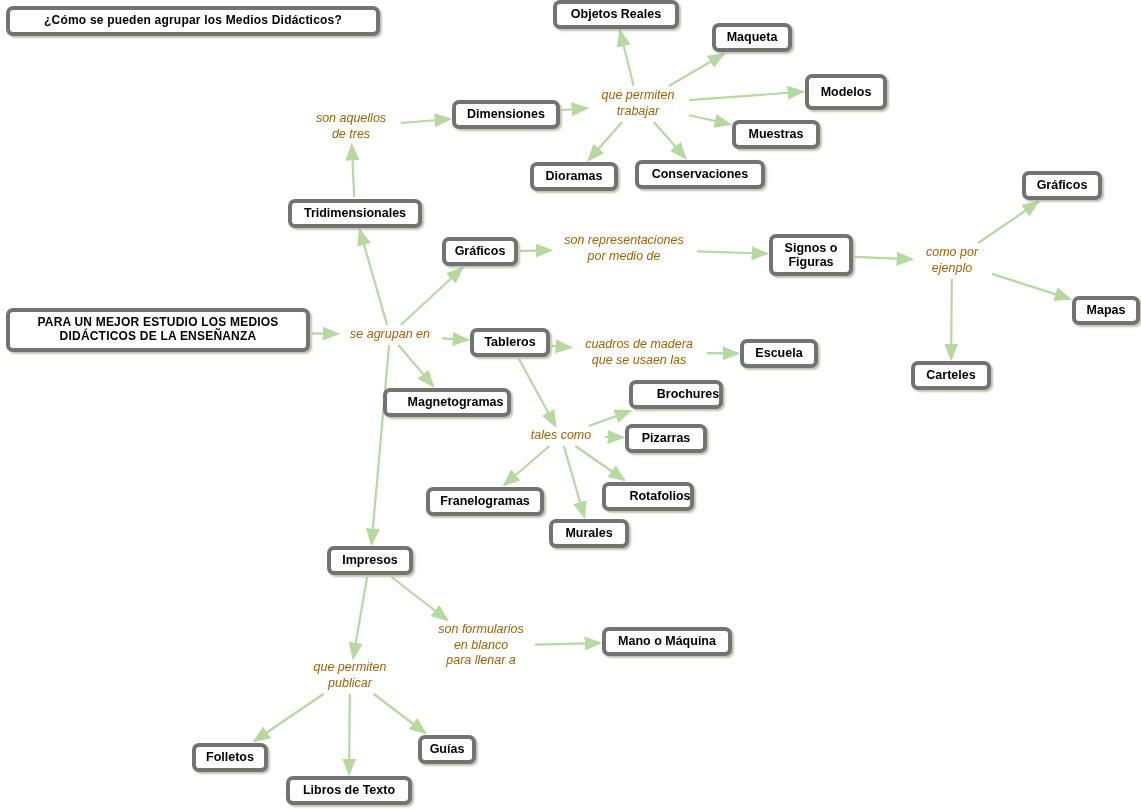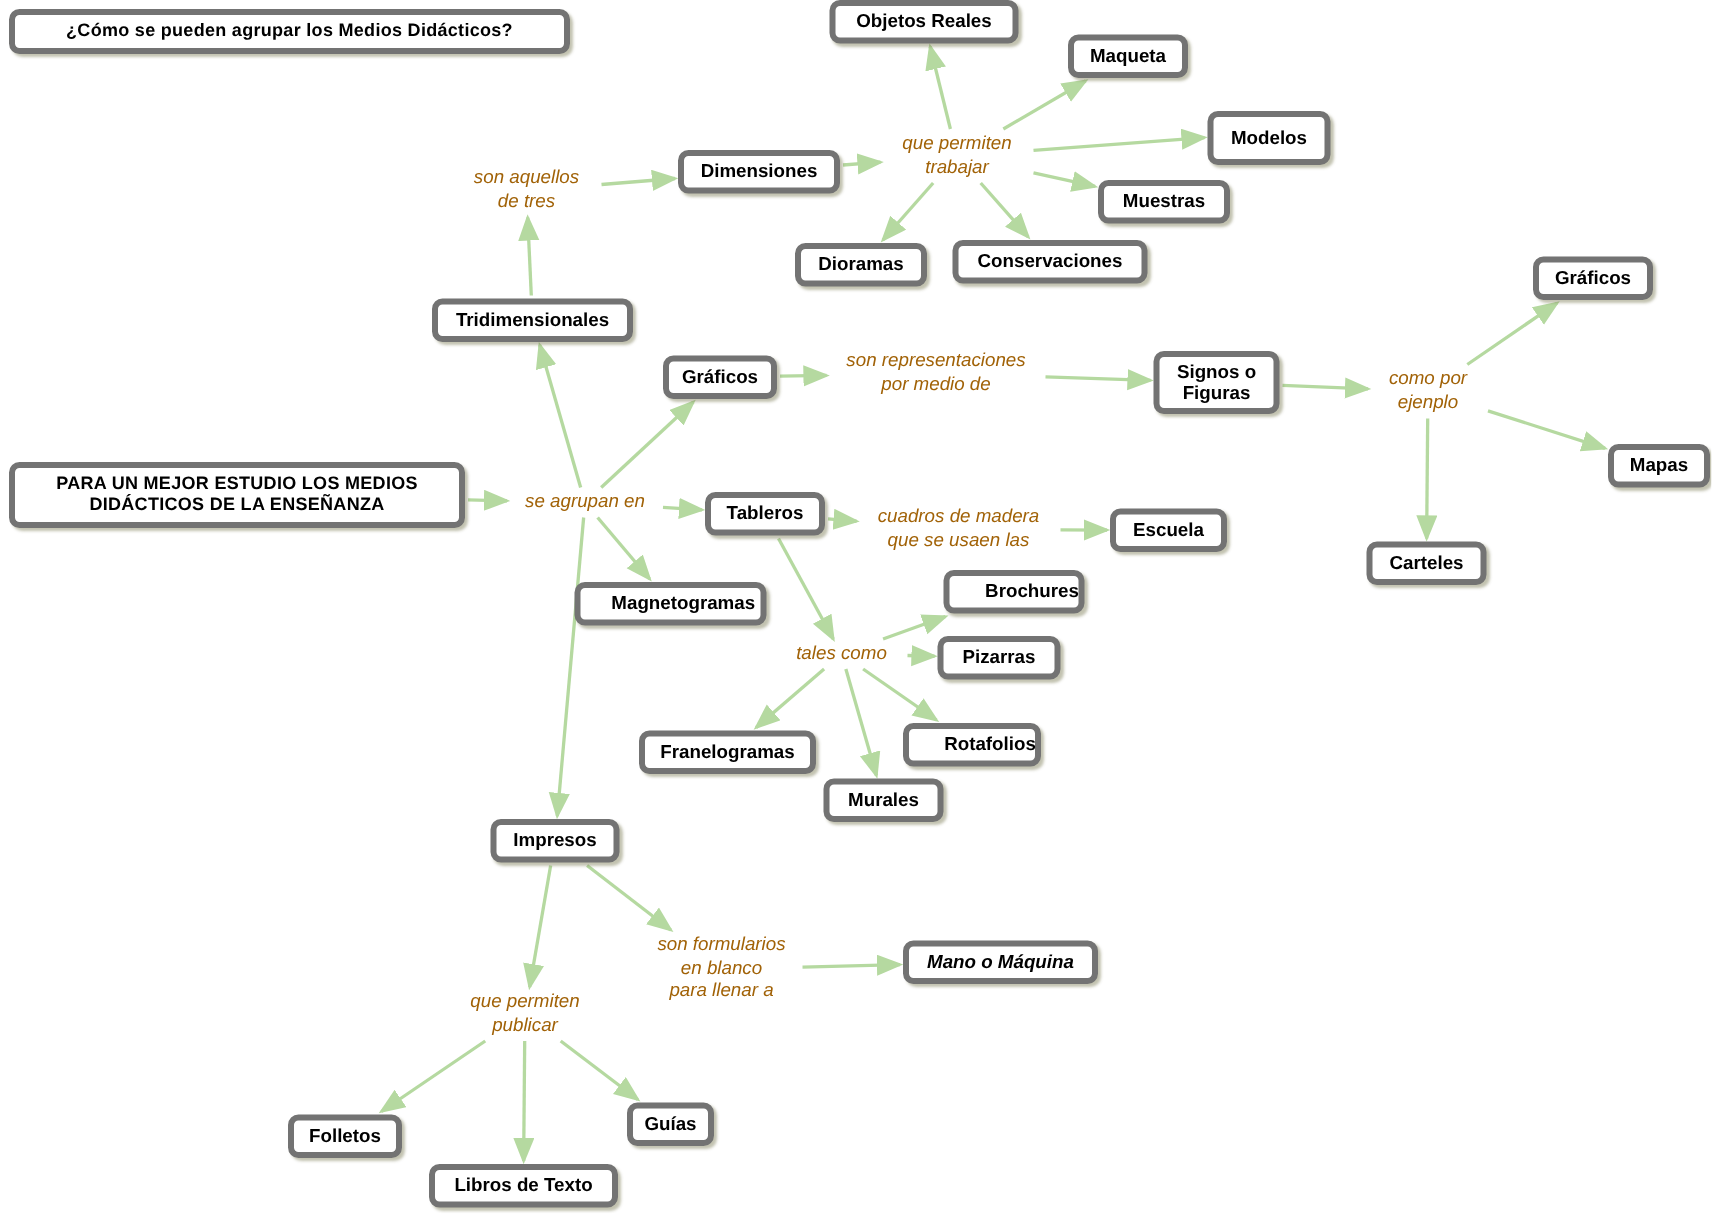--- a/index.html
+++ b/index.html
@@ -129,21 +129,21 @@
       <div class="node" style="left: 911px; top: 361px; width: 80px; height: 29px;">Carteles</div>
       <div class="node" style="left: 470px; top: 328px; width: 80px; height: 29px;">Tableros</div>
       <div class="node" style="left: 740px; top: 339px; width: 78px; height: 29px;">Escuela</div>
       <div class="node" style="left: 383px; top: 388px; width: 128px; height: 29px; padding-left: 25px;">Magnetogramas</div>
       <div class="node" style="left: 629px; top: 380px; width: 94px; height: 29px; padding-left: 32px;">Brochures</div>
       <div class="node" style="left: 625px; top: 424px; width: 82px; height: 29px;">Pizarras</div>
       <div class="node" style="left: 602px; top: 482px; width: 92px; height: 29px; padding-left: 32px;">Rotafolios</div>
       <div class="node" style="left: 549px; top: 519px; width: 80px; height: 29px;">Murales</div>
       <div class="node" style="left: 426px; top: 487px; width: 118px; height: 29px;">Franelogramas</div>
       <div class="node" style="left: 327px; top: 546px; width: 86px; height: 29px;">Impresos</div>
-      <div class="node" style="left: 602px; top: 627px; width: 130px; height: 29px; font-style: italic;">Mano o Máquina</div>
+      <div class="node" style="left: 602px; top: 627px; width: 130px; height: 29px;">Mano o Máquina</div>
       <div class="node" style="left: 192px; top: 743px; width: 76px; height: 29px;">Folletos</div>
       <div class="node" style="left: 286px; top: 776px; width: 126px; height: 29px;">Libros de Texto</div>
       <div class="node" style="left: 418px; top: 735px; width: 58px; height: 29px;">Guías</div>
     </div>
   <div id="label-layer">
       <div class="link-label" style="left: 340px; top: 327px; width: 100px;">se agrupan en</div>
       <div class="link-label" style="left: 303px; top: 111px; width: 96px;">son aquellos
 de tres</div>
       <div class="link-label" style="left: 589px; top: 88px; width: 98px;">que permiten
 trabajar</div>

